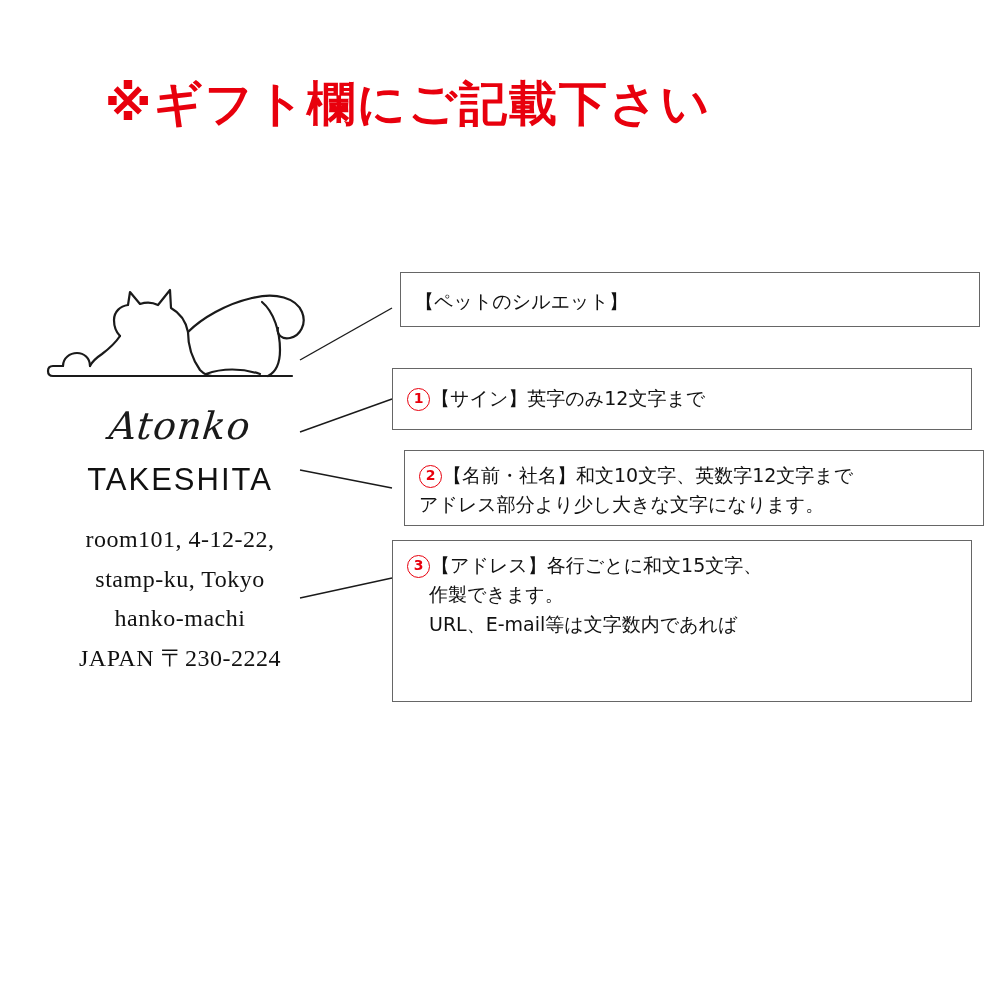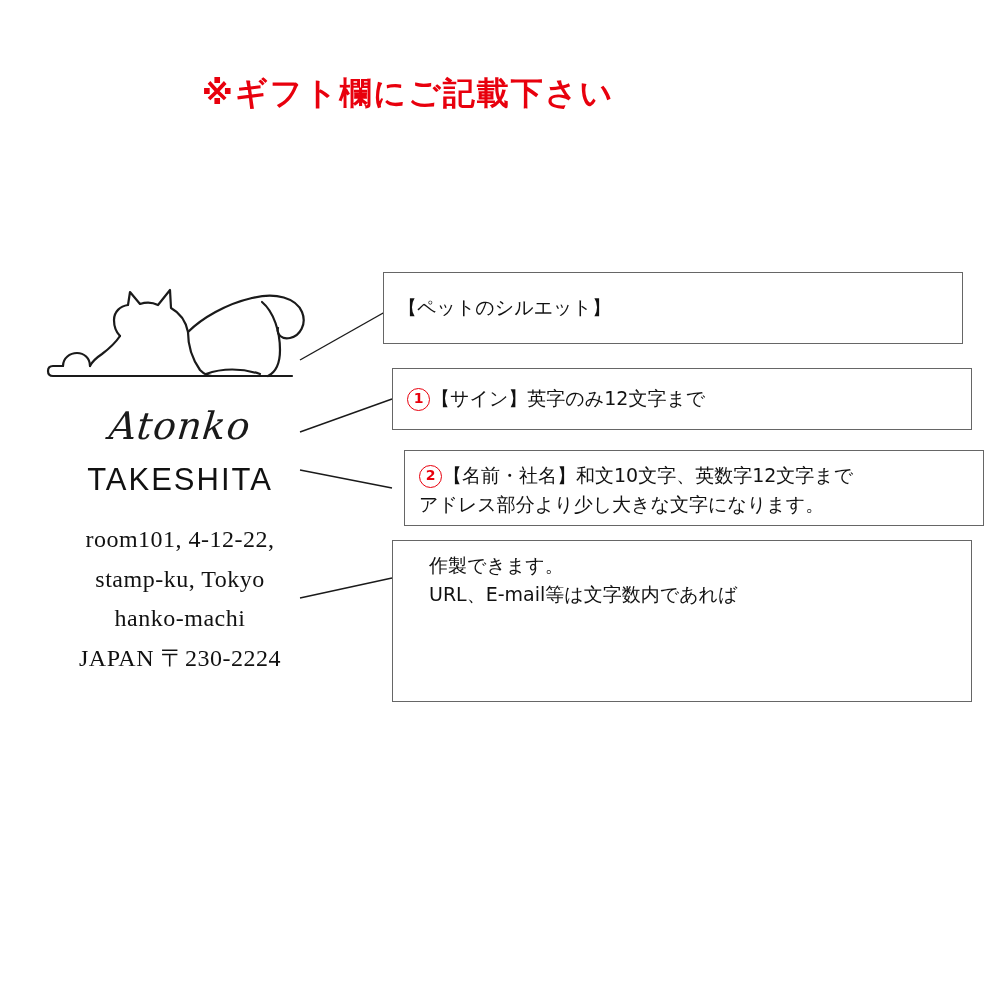--- a/index.html
+++ b/index.html
@@ -23,21 +23,21 @@
   
   .heading {
     position: absolute;
     top: 72px;
     left: 0;
     width: 816px;
     text-align: center;
     color: #e8000d;
     font-family: "DejaVu Sans", sans-serif;
     font-weight: bold;
-    font-size: 32px;
+    font-size: 48px;
     letter-spacing: 2px;
     white-space: nowrap;
   }
 
   
   .sample {
     position: absolute;
     left: 20px;
     top: 250px;
     width: 320px;
@@ -107,21 +107,21 @@
     margin-right: 1px;
     vertical-align: 2px;
   }
   .box .line {
     white-space: nowrap;
   }
   .box .indent {
     padding-left: 22px;
   }
 
-  #box-pet   { left: 383px; top: 272px;  width: 580px; height: 72px; display: flex; align-items: center; }
+  #box-pet   { left: 400px; top: 272px;  width: 580px; height: 55px; display: flex; align-items: flex-end; }
   #box-sign  { left: 392px; top: 368px;  width: 580px; height: 62px; display: flex; align-items: center; }
   #box-name  { left: 404px; top: 450px;  width: 580px; height: 76px; }
   #box-addr  { left: 392px; top: 540px;  width: 580px; height: 162px; }
 
   
   .leaders {
     position: absolute;
     left: 0; top: 0;
     width: 1000px;
     height: 1000px;
@@ -185,17 +185,18 @@
     <span class="num">1</span>
       <span class="line">【サイン】英字のみ12文字まで</span>
   </div>
 
   <div class="box" id="box-name">
     <div><span class="num">2</span><span class="line">【名前・社名】和文10文字、英数字12文字まで</span></div>
     <div class="line">アドレス部分より少し大きな文字になります。</div>
   </div>
 
   <div class="box" id="box-addr">
+    <div><span class="num">3</span><span class="line">【アドレス】各行ごとに和文15文字、</span></div>
     <div class="line indent">作製できます。</div>
     <div class="line indent">URL、E-mail等は文字数内であれば</div>
   </div>
 
 </div>
 
 </body></html>

